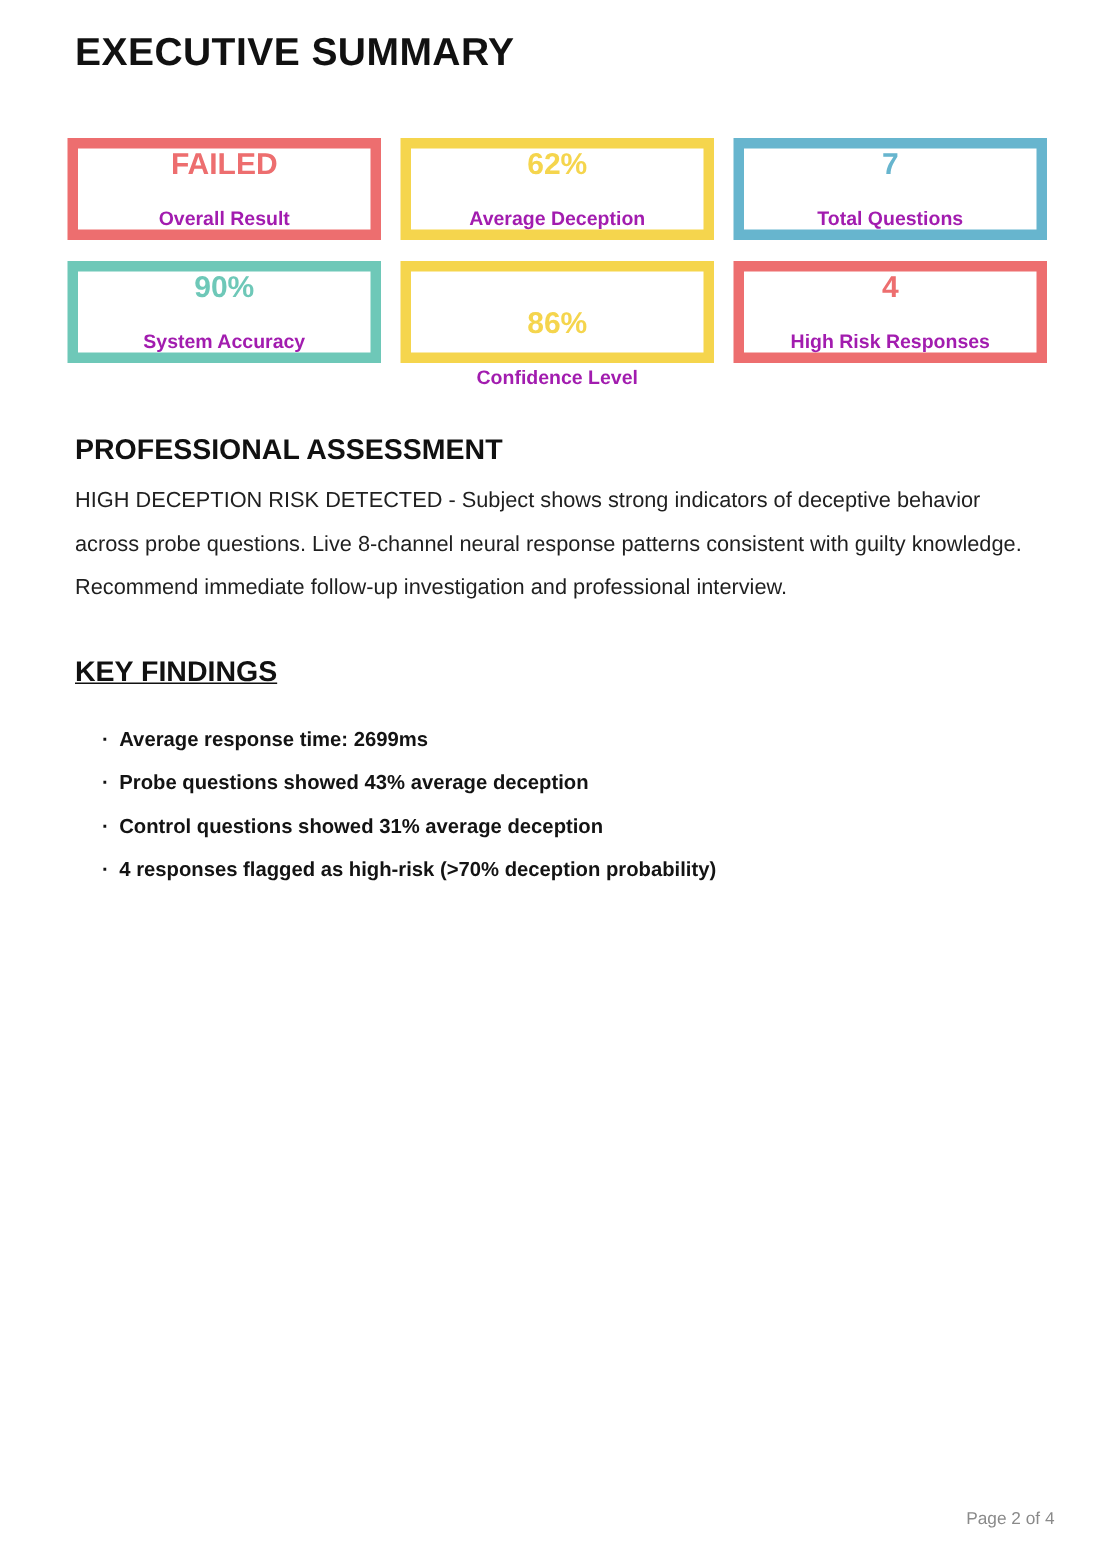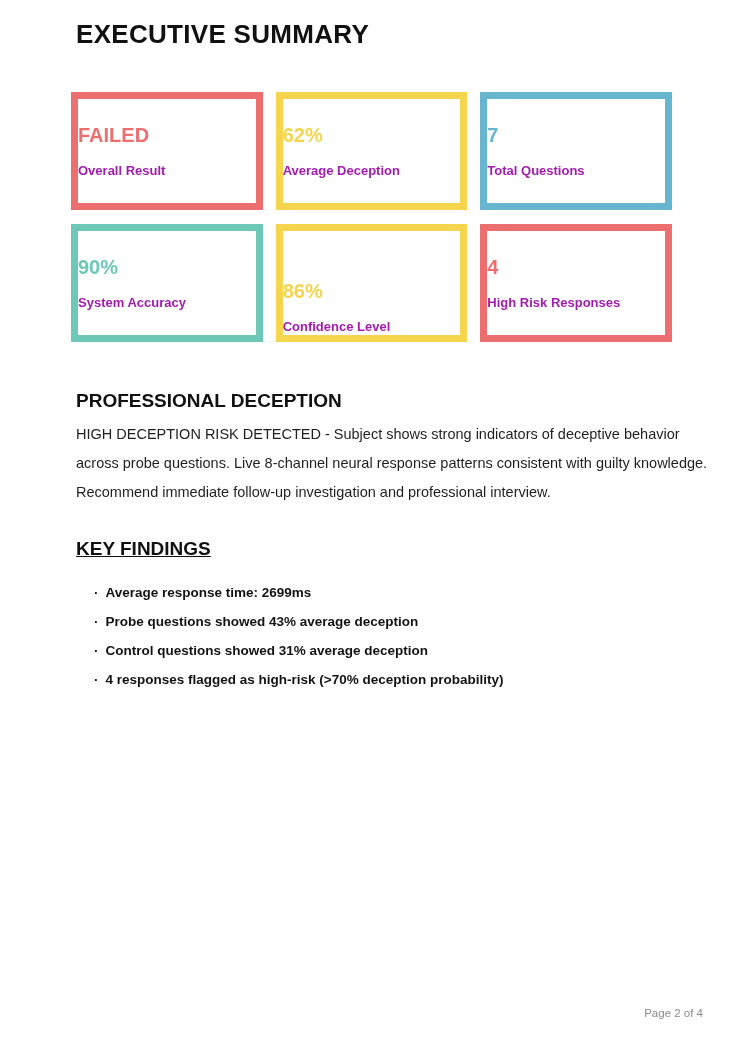--- a/index.html
+++ b/index.html
@@ -6,43 +6,44 @@
   html, body { background: #ffffff; }
   .page {
     position: relative;
     width: 743px;
     height: 1044px;
     background: #ffffff;
     font-family: "Liberation Sans", sans-serif;
     color: #1a1a1a;
     overflow: hidden;
   }
-  .content { padding: 0 76px; }
+  .content { padding: 0 50px; }
 
   .report-title {
     padding-top: 19px;
     font-size: 26px;
     font-weight: bold;
     letter-spacing: 0.3px;
     color: #111111;
   }
 
   .metric-grid {
     margin: 42px -5px 0 -5px;
     display: grid;
     grid-template-columns: repeat(3, 1fr);
     column-gap: 13px;
     row-gap: 14px;
   }
   .metric-card {
-    height: 118px;
+    height: 68px;
     background: #ffffff;
     border: 7px solid #cccccc;
     display: flex;
     flex-direction: column;
+    align-items: center;
     justify-content: center;
     gap: 19px;
   }
   .metric-value {
     font-size: 20px;
     font-weight: bold;
     line-height: 1;
   }
   .metric-label {
     font-size: 13px;
@@ -115,21 +116,21 @@
       <div class="metric-card" style="border-color: rgb(245, 213, 77);">
         <div class="metric-value" style="color: rgb(245, 213, 77); margin-top: 47px;">86%</div>
         <div class="metric-label">Confidence Level</div>
       </div>
       <div class="metric-card" style="border-color: rgb(237, 110, 111);">
         <div class="metric-value" style="color: rgb(237, 110, 111);">4</div>
         <div class="metric-label">High Risk Responses</div>
       </div>
     </div>
 
-    <h2 class="section-heading assessment-heading">PROFESSIONAL DECEPTION</h2>
+    <h2 class="section-heading assessment-heading">PROFESSIONAL ASSESSMENT</h2>
     <p class="assessment-body">HIGH DECEPTION RISK DETECTED - Subject shows strong indicators of deceptive behavior across probe questions. Live 8-channel neural response patterns consistent with guilty knowledge. Recommend immediate follow-up investigation and professional interview.</p>
 
     <h2 class="section-heading findings-heading">KEY FINDINGS</h2>
     <ul class="findings-list">
       <li><span class="bullet">·</span><span>Average response time: 2699ms</span></li>
       <li><span class="bullet">·</span><span>Probe questions showed 43% average deception</span></li>
       <li><span class="bullet">·</span><span>Control questions showed 31% average deception</span></li>
       <li><span class="bullet">·</span><span>4 responses flagged as high-risk (&gt;70% deception probability)</span></li>
     </ul>
 

